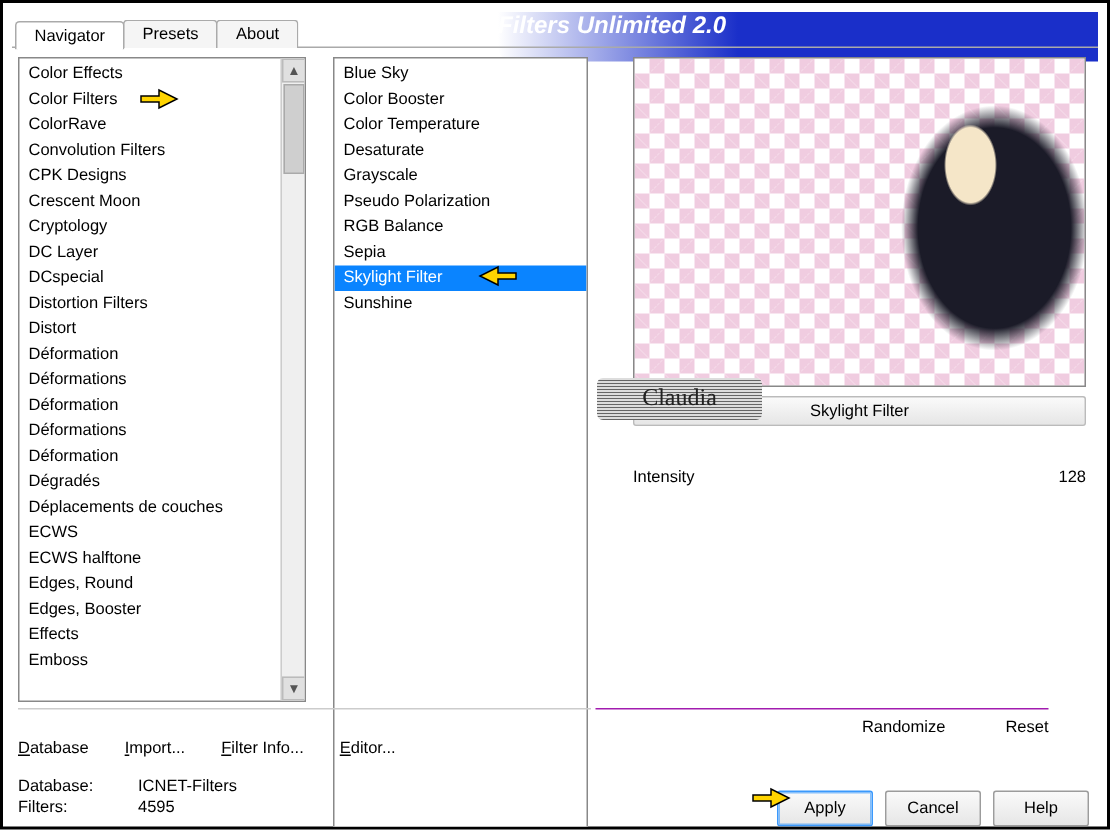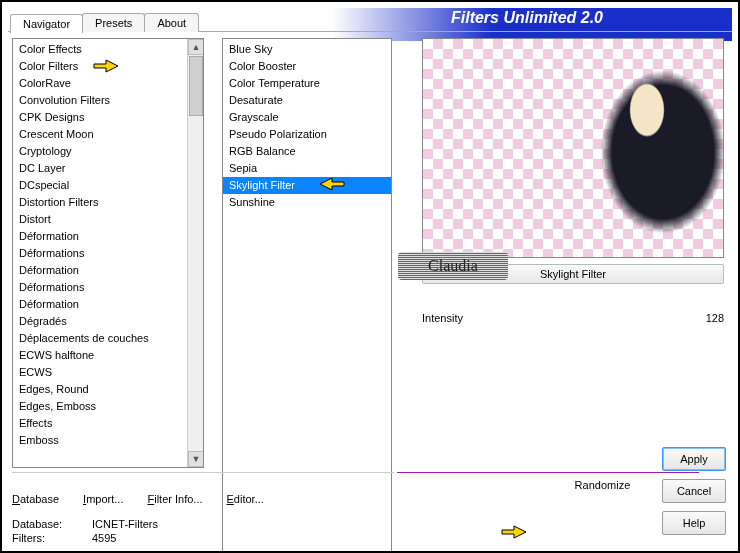--- a/index.html
+++ b/index.html
@@ -17,21 +17,21 @@
   }
   .header-band {
     position: absolute;
     top: 6px; right: 6px;
     height: 33px; width: 400px;
     background: linear-gradient(to right, #fff 0%, #1a2fc9 40%);
     color: #fff;
     font-style: italic;
     font-weight: bold;
     font-size: 16px;
-    text-align: center;
+    text-align: left;
     padding-right: 10px;
     line-height: 20px;
     border-radius: 0 0 0 10px / 0 0 0 10px;
   }
   .tabs {
     position: absolute;
     top: 8px; left: 8px;
     display: flex;
     align-items: flex-end;
     height: 22px;
@@ -174,22 +174,22 @@
   .status {
     position: absolute;
     left: 10px; bottom: 6px;
     font-size: 11px;
     line-height: 14px;
   }
   .status-row { display: flex; gap: 22px;}
   .status-label { width: 58px;}
   .dlg-buttons {
     position: absolute;
-    right: 12px; bottom: 16px;
-    display: flex; gap: 8px; flex-direction: column;
+    right: 12px; bottom: 0;
+    display: flex; gap: 8px;
   }
   .win-btn {
     min-width: 64px;
     height: 24px;
     background: linear-gradient(#fafafa,#e6e6e6);
     border: 1px solid #9c9c9c;
     border-radius: 2px;
     font-size: 11px;
     text-align: center;
     line-height: 22px;
@@ -246,24 +246,24 @@
       <div class="list-item">DCspecial</div>
       <div class="list-item">Distortion Filters</div>
       <div class="list-item">Distort</div>
       <div class="list-item">Déformation</div>
       <div class="list-item">Déformations</div>
       <div class="list-item">Déformation</div>
       <div class="list-item">Déformations</div>
       <div class="list-item">Déformation</div>
       <div class="list-item">Dégradés</div>
       <div class="list-item">Déplacements de couches</div>
+      <div class="list-item">ECWS</div>
       <div class="list-item">ECWS halftone</div>
-      <div class="list-item">ECWS</div>
       <div class="list-item">Edges, Round</div>
-      <div class="list-item">Edges, Emboss</div>
+      <div class="list-item">Edges, Booster</div>
       <div class="list-item">Effects</div>
       <div class="list-item">Emboss</div>
     </div>
   <div class="scrollbar">
     <div class="sb-btn">▲</div>
     <div class="sb-thumb" style="top:17px;height:60px;"></div>
     <div class="sb-btn" style="position:absolute;bottom:0;">▼</div>
   </div>
 </div>
 

